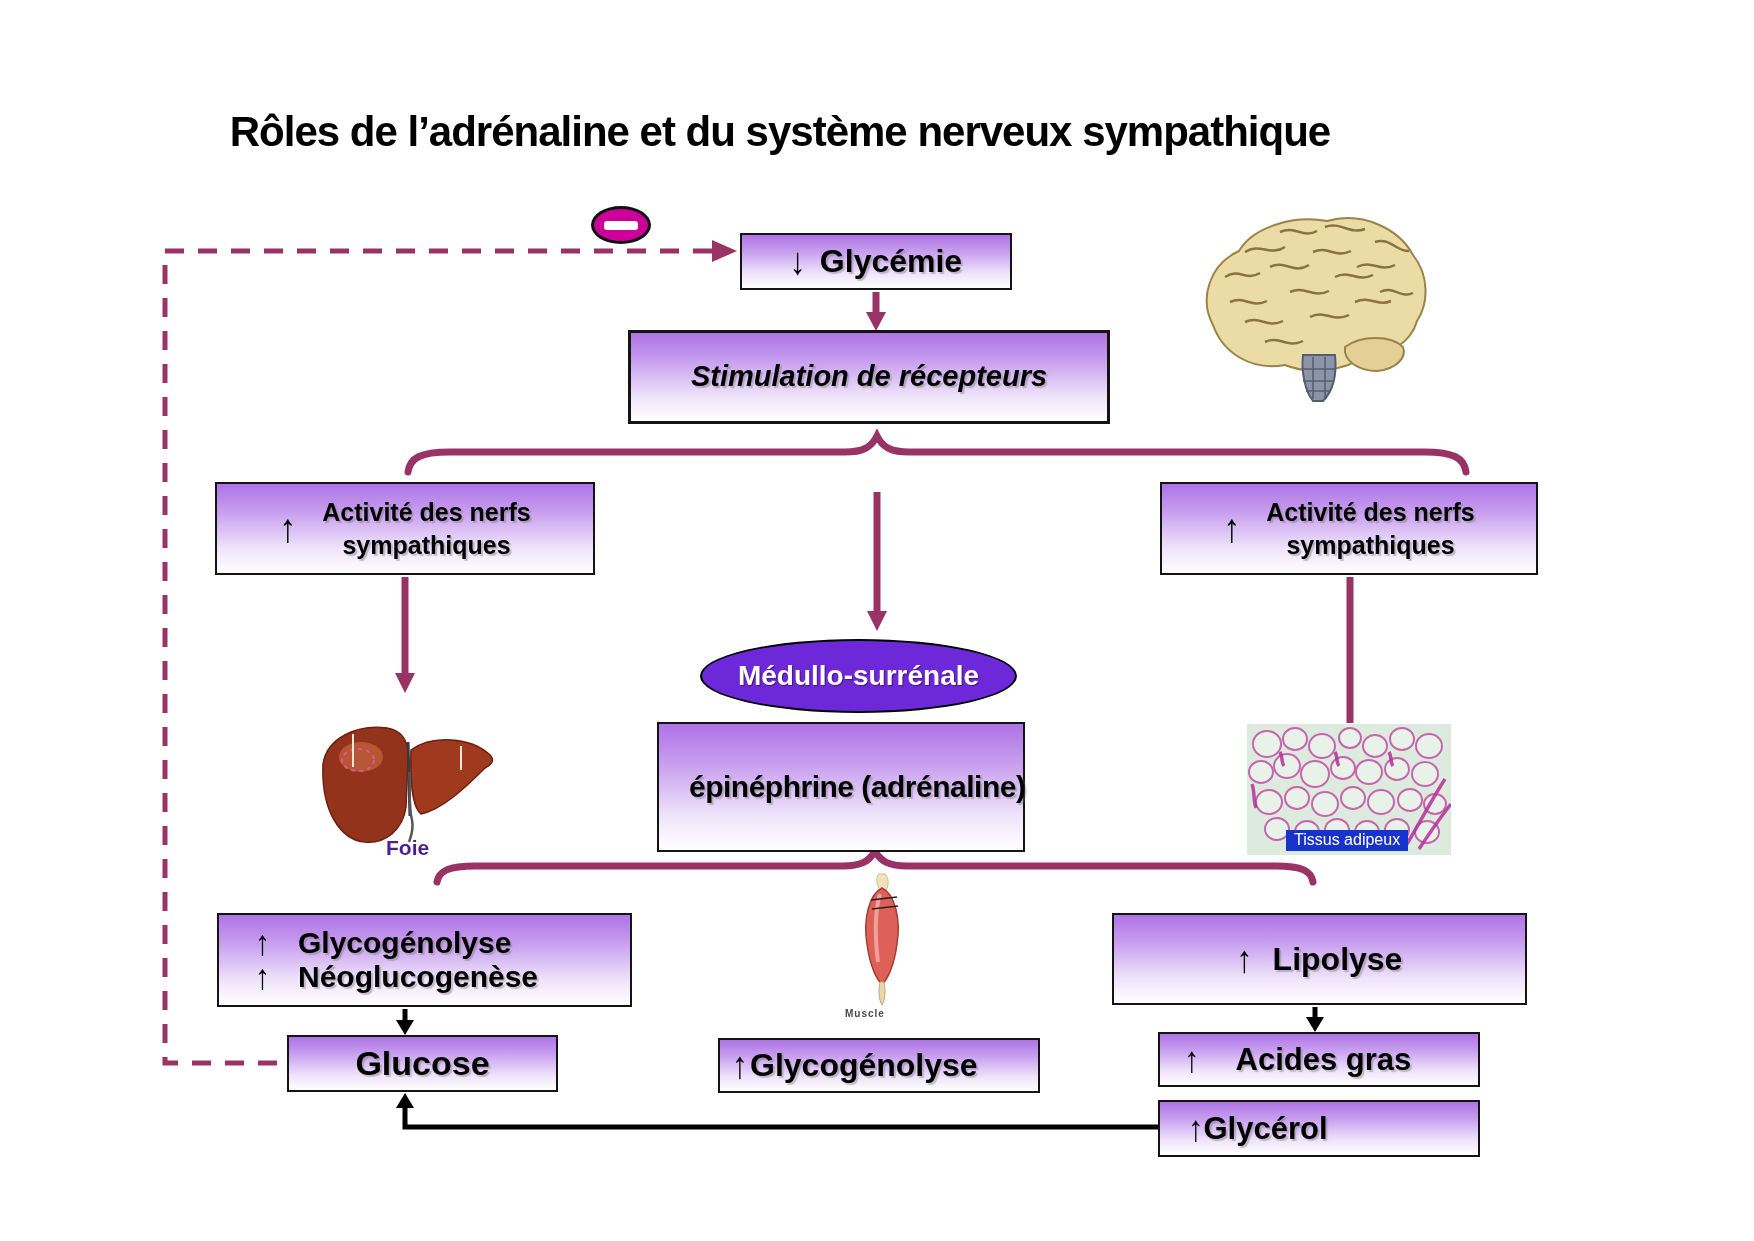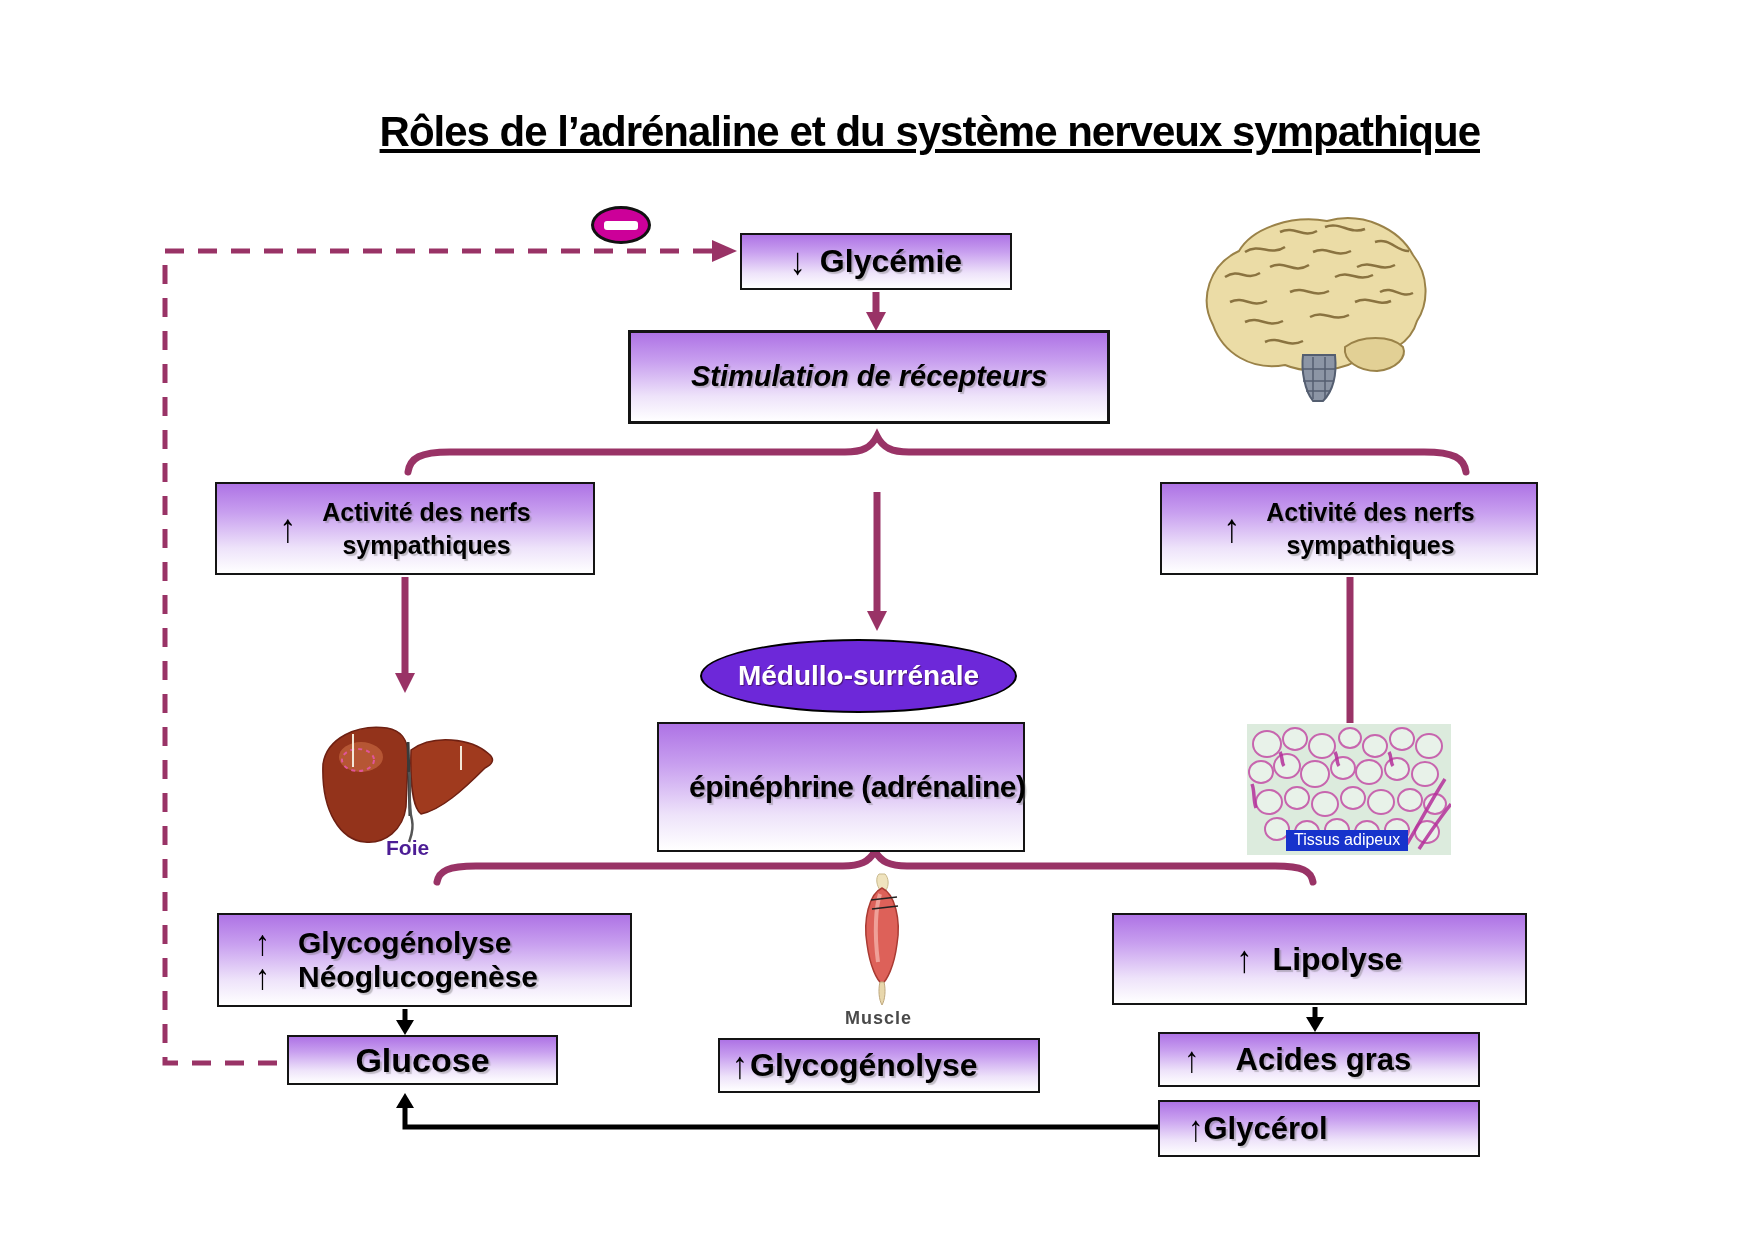--- a/index.html
+++ b/index.html
@@ -1,22 +1,22 @@
 <!DOCTYPE html>
 <html><head>
 <meta charset="utf-8">
 <style>
   html,body{margin:0;padding:0;background:#fff;}
   #stage{
     position:relative;width:1754px;height:1241px;background:#ffffff;overflow:hidden;
     font-family:"Liberation Sans","DejaVu Sans",sans-serif;
   }
   .title{
-    position:absolute;left:80px;top:108px;width:1400px;text-align:right;
-    font-size:42px;font-weight:bold;color:#000;letter-spacing:-1px;text-decoration:underline;
+    position:absolute;left:80px;top:108px;width:1400px;text-align:center;
+    font-size:42px;font-weight:bold;color:#000;letter-spacing:-1px;
   }
   .node{
     position:absolute;box-sizing:border-box;border:2px solid #141414;
     background:linear-gradient(180deg,#ae73e5 0%,#c89fef 32%,#eee3fa 72%,#ffffff 100%);
     display:flex;align-items:center;justify-content:center;
     font-weight:bold;color:#000;text-shadow:2px 2px 1px rgba(110,110,110,.38);
     white-space:nowrap;
   }
   .node .lines{display:flex;flex-direction:column;align-items:center;line-height:1.3;}
   .arrow-glyph{font-weight:bold;display:inline-block;transform:scaleY(1.18);text-shadow:none;}
@@ -209,34 +209,34 @@
 
   <div class="img-wrap" style="left:853px;top:872px;">
     <svg width="58" height="136" viewBox="0 0 58 136">
       <path d="M 26 2 C 22 6 24 14 27 18 L 33 18 C 36 14 36 6 32 2 Z" fill="#EFE3BE" stroke="#C9B98C"></path>
       <path d="M 29 16 C 16 22 10 48 14 72 C 17 95 24 108 29 112 C 34 108 41 95 44 72 C 48 48 42 22 29 16 Z" fill="#DD6159" stroke="#A93A32" stroke-width="1.5"></path>
       <path d="M 27 22 C 23 34 21 60 25 90" stroke="#F4B0A8" stroke-width="4" fill="none" opacity="0.8"></path>
       <path d="M 27 110 C 25 118 26 128 29 133 C 32 128 33 118 31 110 Z" fill="#E8D7AC" stroke="#BFA87E"></path>
       <path d="M 18 28 L 44 25 M 19 37 L 45 34" stroke="#222" stroke-width="1.6" fill="none"></path>
     </svg>
   </div>
-  <div class="caption" style="left:845px;top:1008px;font-size:18px;letter-spacing:1px;color:#4a4a4a;">Muscle</div>
+  <div class="caption" style="left:845px;top:1008px;font-size:10px;letter-spacing:1px;color:#4a4a4a;">Muscle</div>
 
   <div class="node" style="left:217px;top:913px;width:415px;height:94px;font-size:30px;flex-direction:column;align-items:stretch;justify-content:center;padding-left:36px;">
     <span style="display:flex;gap:28px;align-items:center;">
       <span class="arrow-glyph">↑</span>
       <span>Glycogénolyse</span>
     </span>
     <span style="display:flex;gap:28px;align-items:center;">
       <span class="arrow-glyph">↑</span>
       <span>Néoglucogenèse</span>
     </span>
   </div>
 
-  <div class="node" style="left:287px;top:1035px;width:271px;height:50px;font-size:34px;">
+  <div class="node" style="left:287px;top:1035px;width:271px;height:57px;font-size:34px;">
     <span>Glucose</span>
   </div>
 
   <div class="node" style="left:718px;top:1038px;width:322px;height:55px;font-size:32px;justify-content:flex-start;padding-left:12px;gap:2px;">
     <span class="arrow-glyph">↑</span>
     <span>Glycogénolyse</span>
   </div>
 
   <div class="node" style="left:1112px;top:913px;width:415px;height:92px;font-size:32px;gap:20px;">
     <span class="arrow-glyph">↑</span>

